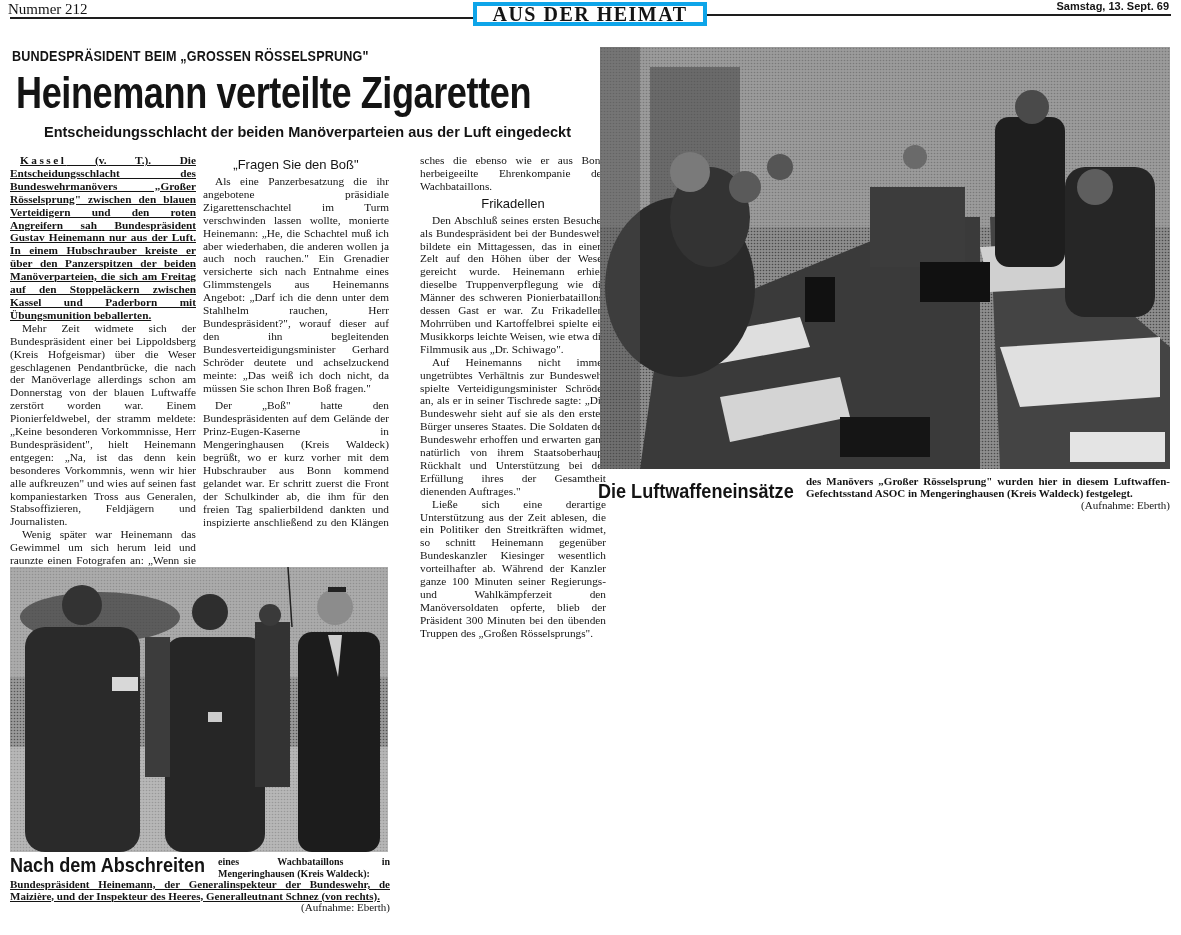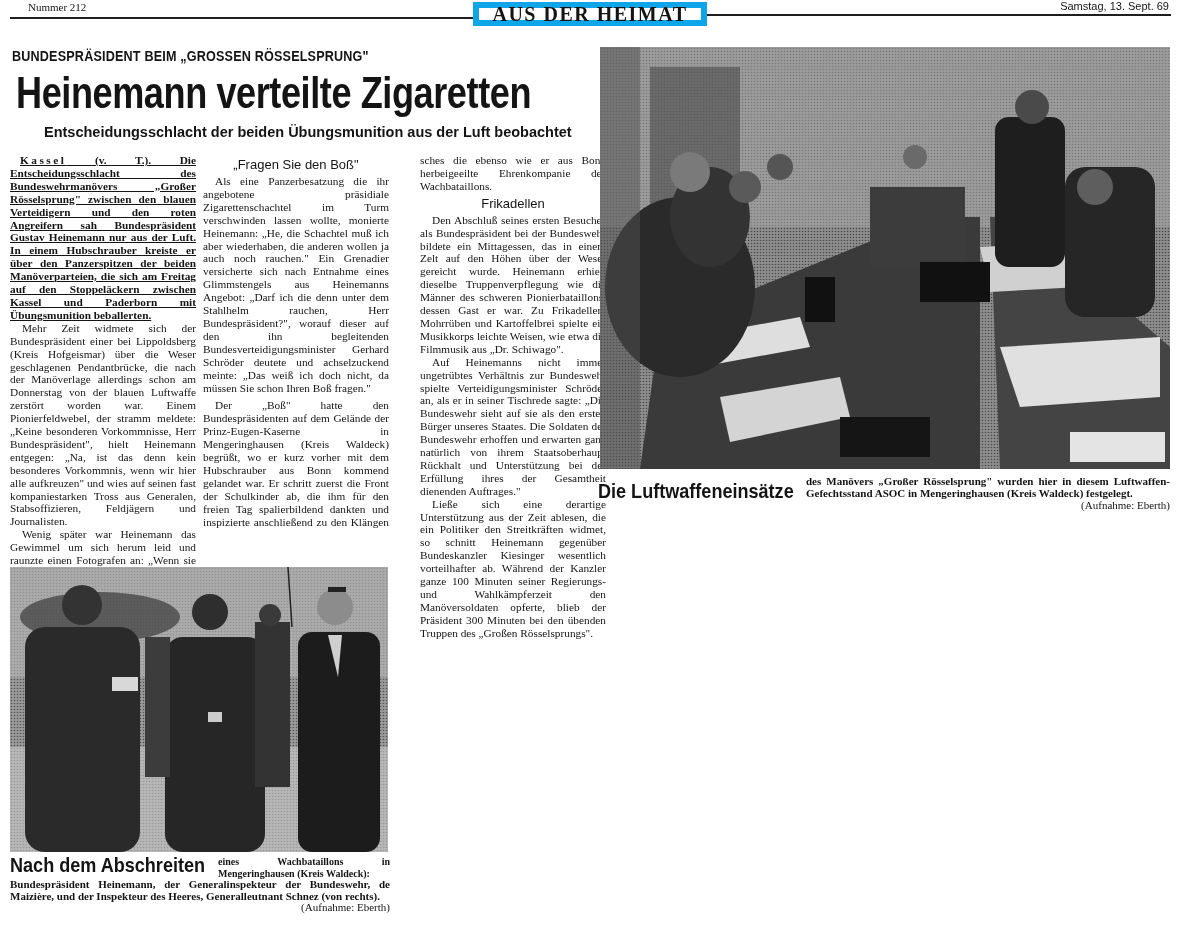--- a/index.html
+++ b/index.html
@@ -2,25 +2,25 @@
 <html><head>
 <meta charset="utf-8">
 <style>
   * { box-sizing: border-box; margin: 0; padding: 0; }
   html, body { width: 1181px; height: 935px; background: #ffffff; overflow: hidden; }
   body { position: relative; font-family: "Liberation Serif", "DejaVu Serif", serif; color: #141414; }
 
   .abs { position: absolute; }
 
   
-  .issue-no { left: 28px; top: 1px; font-size: 11px; }
-  .date { right: 12px; top: 0px; font-size: 11px; font-family: "Liberation Sans", sans-serif; font-weight: normal; }
+  .issue-no { left: 8px; top: 1px; font-size: 15px; }
+  .date { right: 12px; top: 0px; font-size: 11px; font-family: "Liberation Sans", sans-serif; font-weight: bold; }
   .rule-left { left: 10px; top: 17px; width: 463px; height: 2px; background: #1e1e1e; }
   .rule-right { left: 707px; top: 14px; width: 464px; height: 2px; background: #1e1e1e; }
-  .section-box { left: 473px; top: 2px; width: 234px; height: 24px; border: 6px solid #0ea5e9;
+  .section-box { left: 473px; top: 2px; width: 234px; height: 24px; border: 4px solid #0ea5e9;
     display: flex; align-items: center; justify-content: center;
     font-size: 20px; font-weight: bold; letter-spacing: 1.5px; font-family: "Liberation Serif", serif; }
 
   
   .kicker { left: 12px; top: 48px; font-family: "Liberation Sans", sans-serif; font-weight: bold;
     font-size: 14px; letter-spacing: 0.2px; transform: scaleX(0.9); transform-origin: left; }
   .headline { left: 16px; top: 67px; width: 570px; font-family: "Liberation Sans", sans-serif;
     font-weight: bold; font-size: 44px; line-height: 52px; letter-spacing: -0.5px;
     transform: scaleX(0.82); transform-origin: left; white-space: nowrap; }
   .subhead { left: 44px; top: 124px; font-family: "Liberation Sans", sans-serif; font-weight: bold;
@@ -41,39 +41,39 @@
   
   .photo { background-color: #7a7a7a; overflow: hidden; }
   .photo1 { left: 10px; top: 567px; width: 378px; height: 285px; }
   .photo2 { left: 600px; top: 47px; width: 570px; height: 422px; }
   .photo svg { width: 100%; height: 100%; display: block; }
 
   
   .cap-title { font-family: "Liberation Sans", sans-serif; font-weight: bold; white-space: nowrap; }
   .cap1-title { left: 10px; top: 853px; font-size: 21px; transform: scaleX(0.86); transform-origin: left; }
   .cap1-text { left: 218px; top: 856px; width: 172px; font-size: 10px; line-height: 11.5px; font-weight: bold; text-align: justify; }
-  .cap1-rest { left: 10px; top: 879px; width: 380px; font-size: 11px; line-height: 11.5px; font-weight: bold; text-align: justify; }
+  .cap1-rest { left: 10px; top: 879px; width: 380px; font-size: 11px; line-height: 11.5px; font-weight: bold; text-align: justify; text-decoration: underline; }
   .cap1-credit { left: 280px; top: 902px; width: 110px; text-align: right; font-size: 11px; line-height: 11.5px; }
 
   .cap2-title { left: 598px; top: 479px; font-size: 21px; transform: scaleX(0.86); transform-origin: left; }
   .cap2-text { left: 806px; top: 476px; width: 364px; font-size: 11px; line-height: 11.5px; font-weight: bold; text-align: justify; }
   .cap2-credit { left: 1000px; top: 500px; width: 170px; text-align: right; font-size: 11px; line-height: 11.5px; }
 </style>
 </head>
 <body>
 
 <div class="abs issue-no">Nummer 212</div>
 <div class="abs rule-left"></div>
 <div class="abs section-box">AUS DER HEIMAT</div>
 <div class="abs rule-right"></div>
 <div class="abs date">Samstag, 13. Sept. 69</div>
 
 <div class="abs kicker">BUNDESPRÄSIDENT BEIM „GROSSEN RÖSSELSPRUNG"</div>
 <div class="abs headline">Heinemann verteilte Zigaretten</div>
-<div class="abs subhead">Entscheidungsschlacht der beiden Übungsmunition aus der Luft beobachtet</div>
+<div class="abs subhead">Entscheidungsschlacht der beiden Manöverparteien aus der Luft eingedeckt</div>
 
 <div class="abs col col1">
   <p class="lead bold"><span class="spaced">Kassel</span><span> (v. T.). Die Entscheidungsschlacht des Bundeswehrmanövers „Großer Rösselsprung" zwischen den blauen Verteidigern und den roten Angreifern sah Bundespräsident Gustav Heinemann nur aus der Luft. In einem Hubschrauber kreiste er über den Panzerspitzen der beiden Manöverparteien, die sich am Freitag auf den Stoppeläckern zwischen Kassel und Paderborn mit Übungsmunition beballerten.</span></p>
   <p>Mehr Zeit widmete sich der Bundespräsident einer bei Lippoldsberg (Kreis Hofgeismar) über die Weser geschlagenen Pendantbrücke, die nach der Manöverlage allerdings schon am Donnerstag von der blauen Luftwaffe zerstört worden war. Einem Pionierfeldwebel, der stramm meldete: „Keine besonderen Vorkommnisse, Herr Bundespräsident", hielt Heinemann entgegen: „Na, ist das denn kein besonderes Vorkommnis, wenn wir hier alle aufkreuzen" und wies auf seinen fast kompaniestarken Tross aus Generalen, Stabsoffizieren, Feldjägern und Journalisten.</p>
   <p style="height:90px; overflow:hidden;">Wenig später war Heinemann das Gewimmel um sich herum leid und raunzte einen Fotografen an: „Wenn sie hier andauernd vor mir stehen, kann ich ja gar nichts sehen. Sie verderben einem ja die ganze gute Laune." Den Soldaten gegenüber zeigte sich der Präsident spendierfreudig und bot großzügig Zigaretten einer gängigen Filtermarke an, mit der sich seine Bgleitung reichlich eingedeckt hatte.</p>
 </div>
 
 <div class="abs col col2">
   <h3>„Fragen Sie den Boß"</h3>
   <p>Als eine Panzerbesatzung die ihr angebotene präsidiale Zigarettenschachtel im Turm verschwinden lassen wollte, monierte Heinemann: „He, die Schachtel muß ich aber wiederhaben, die anderen wollen ja auch noch rauchen." Ein Grenadier versicherte sich nach Entnahme eines Glimmstengels aus Heinemanns Angebot: „Darf ich die denn unter dem Stahlhelm rauchen, Herr Bundespräsident?", worauf dieser auf den ihn begleitenden Bundesverteidigungsminister Gerhard Schröder deutete und achselzuckend meinte: „Das weiß ich doch nicht, da müssen Sie schon Ihren Boß fragen."</p>

